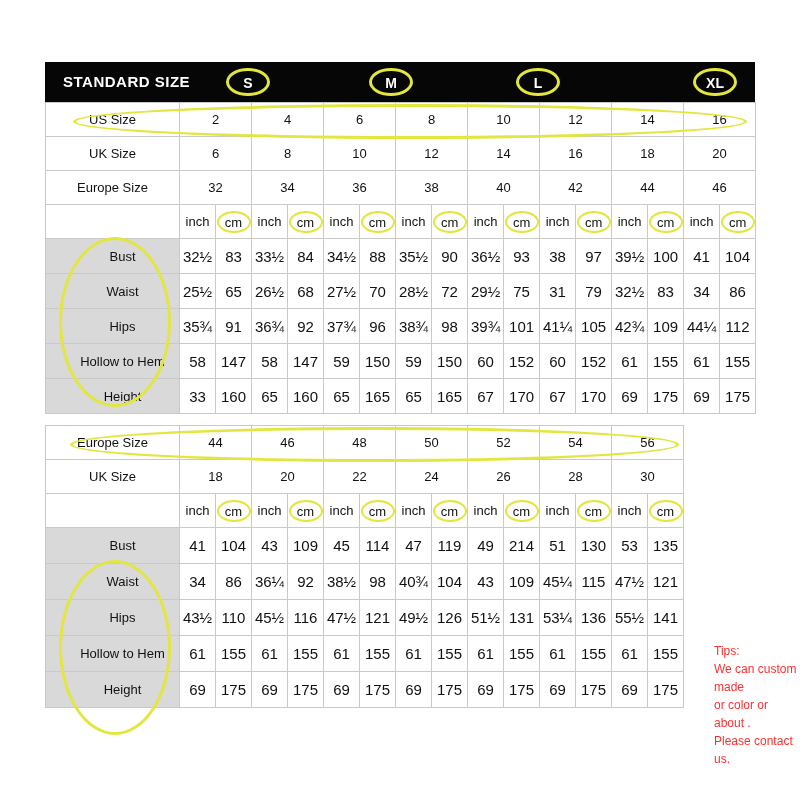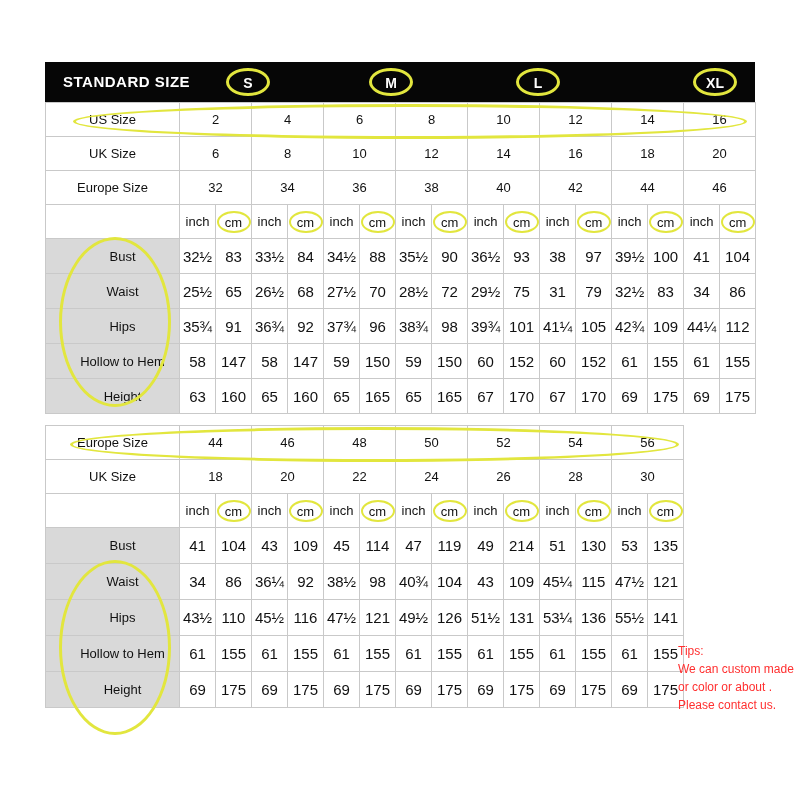--- a/index.html
+++ b/index.html
@@ -27,21 +27,21 @@
   td.lbl.gray{background:#d9d9d9;padding-left:20px;}
   .cm-circle{display:inline-block;width:34px;height:22px;line-height:19px;box-sizing:border-box;
              border:2px solid var(--hl);border-radius:50%;}
 
   .oval{position:absolute;border:3px solid var(--hl);border-radius:50%;pointer-events:none;background:transparent;}
   #us-oval{left:28px;top:42px;width:668px;height:29px;}
   #label-oval-1{left:14px;top:175px;width:106px;height:164px;}
   #plus-oval{left:25px;top:2px;width:603px;height:29px;}
   #label-oval-2{left:14px;top:135px;width:106px;height:169px;}
 
-  .tips{position:absolute;left:678px;top:642px;color:var(--red);font-size:12px;line-height:1.5;}
+  .tips{position:absolute;left:714px;top:642px;color:var(--red);font-size:12px;line-height:1.5;}
 </style>
 </head>
 <body>
 
 <div class="page">
 
   <div class="twrap" id="t1wrap">
     <div class="blackbar">
       <span class="bartitle">STANDARD SIZE</span>
       <span class="szletter pos-s">S</span>
@@ -193,21 +193,21 @@
             <td>152</td>
             <td>60</td>
             <td>152</td>
             <td>61</td>
             <td>155</td>
             <td>61</td>
             <td>155</td>
           </tr>
           <tr class="measure-row">
             <td class="lbl gray">Height</td>
-            <td>63</td>
+            <td>33</td>
             <td>160</td>
             <td>65</td>
             <td>160</td>
             <td>65</td>
             <td>165</td>
             <td>65</td>
             <td>165</td>
             <td>67</td>
             <td>170</td>
             <td>67</td>

